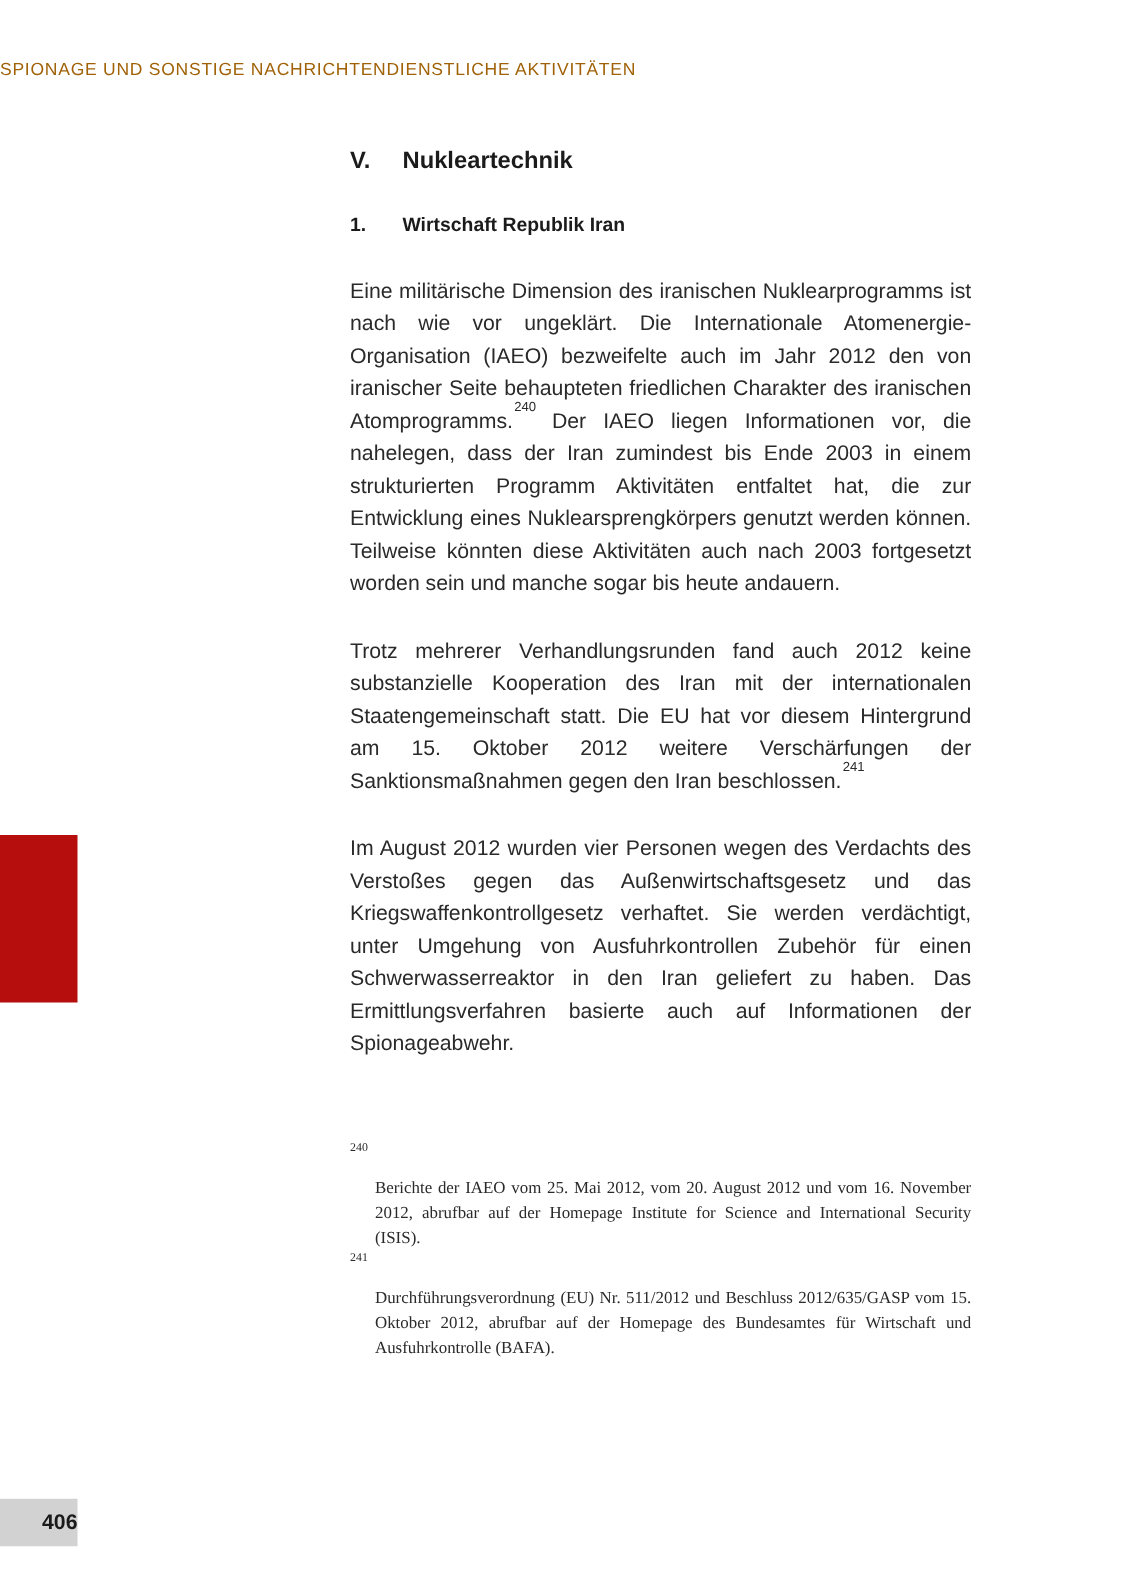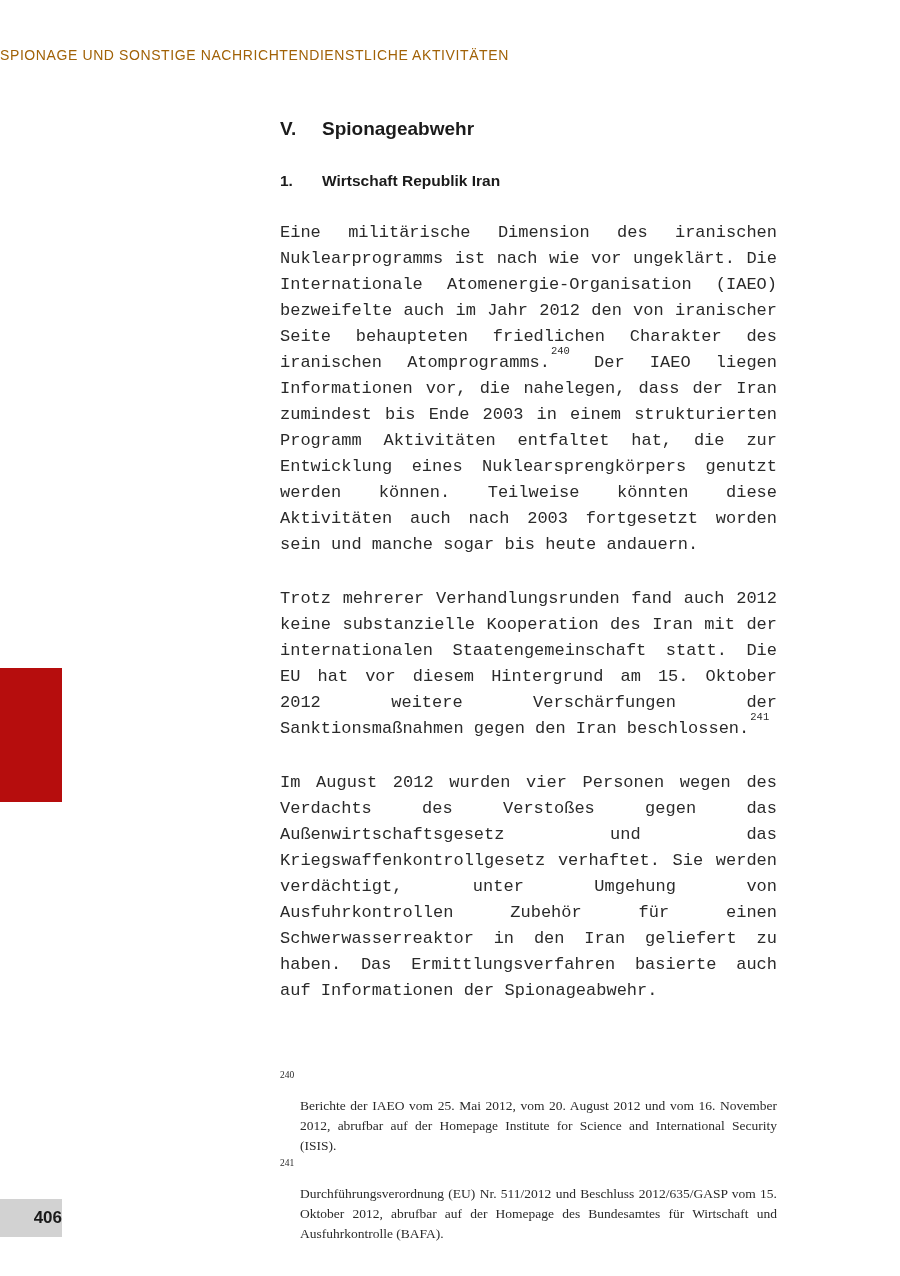--- a/index.html
+++ b/index.html
@@ -45,21 +45,21 @@
     display: flex; margin: 0;
     font-family: "Liberation Sans", sans-serif;
     font-weight: bold; color: #1b1b1b;
   }
   h1.section-heading { font-size: 19px; line-height: 26px; }
   h2.subsection-heading { font-size: 15.5px; line-height: 22px; margin-top: 28px; }
   .h-num { flex: none; width: 42px; }
 
   #paragraphs p {
     margin: 28px 0 0 0;
-    font-family: Liberation Mono, monospace;
+    font-family: Liberation Sans, sans-serif;
     font-size: 17px; line-height: 26px;
     text-align: justify;
     hyphens: auto;
     color: #2a2a2a;
   }
   #paragraphs p + p { }
   #paragraphs sup {
     font-size: 10.5px; line-height: 0;
     position: relative; top: -6px; left: 1px;
   }
@@ -84,21 +84,21 @@
 <div class="page">
 
   <div class="running-header">SPIONAGE UND SONSTIGE NACHRICHTENDIENSTLICHE AKTIVITÄTEN</div>
 
   <div class="red-marker" style="background: rgb(182, 13, 13);"></div>
 
   <main class="content">
 
     <h1 class="section-heading">
       <span class="h-num">V.</span>
-      <span class="h-title">Spionageabwehr</span>
+      <span class="h-title">Nukleartechnik</span>
     </h1>
 
     <h2 class="subsection-heading">
       <span class="h-num">1.</span>
       <span class="h-title">Wirtschaft Republik Iran</span>
     </h2>
 
     <div id="paragraphs">
         <p>Eine militärische Dimension des iranischen Nuklearprogramms ist nach wie vor ungeklärt. Die Internationale Atomenergie-Organisation (IAEO) bezweifelte auch im Jahr 2012 den von iranischer Seite behaupteten friedlichen Charakter des iranischen Atomprogramms.<sup>240</sup> Der IAEO liegen Informationen vor, die nahelegen, dass der Iran zumindest bis Ende 2003 in einem strukturierten Programm Aktivitäten entfaltet hat, die zur Entwicklung eines Nuklearsprengkörpers genutzt werden können. Teilweise könnten diese Aktivitäten auch nach 2003 fortgesetzt worden sein und manche sogar bis heute andauern.</p>
         <p>Trotz mehrerer Verhandlungsrunden fand auch 2012 keine substanzielle Kooperation des Iran mit der internationalen Staatengemeinschaft statt. Die EU hat vor diesem Hintergrund am 15. Oktober 2012 weitere Verschärfungen der Sanktionsmaßnahmen gegen den Iran beschlossen.<sup>241</sup></p>

